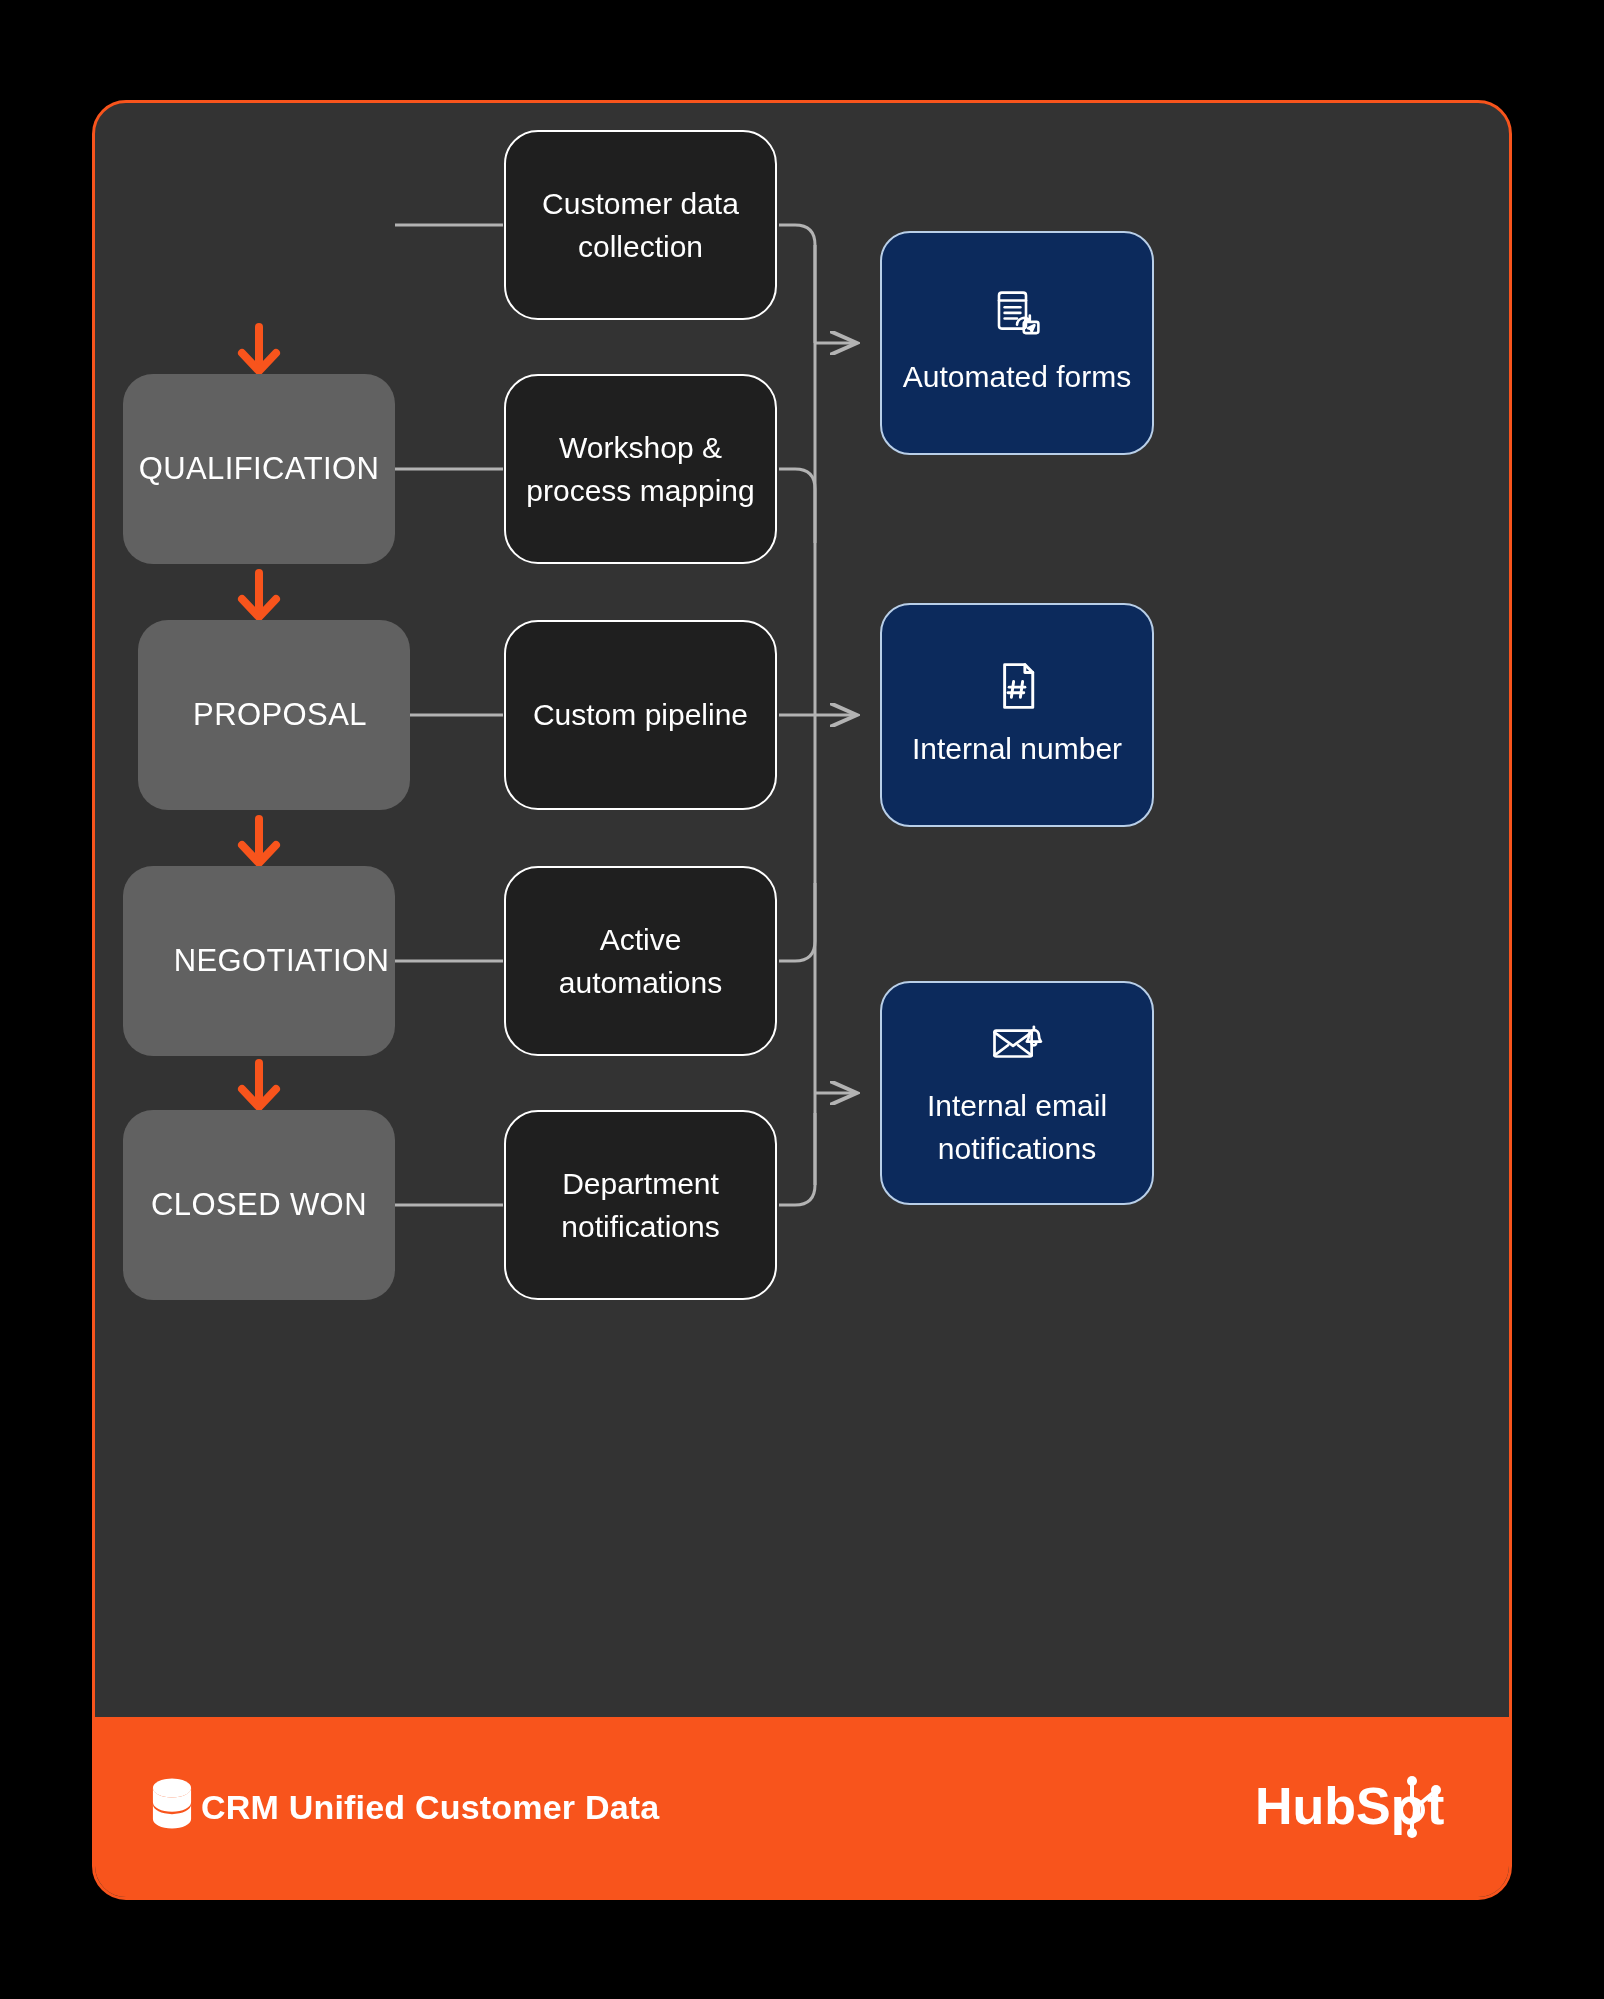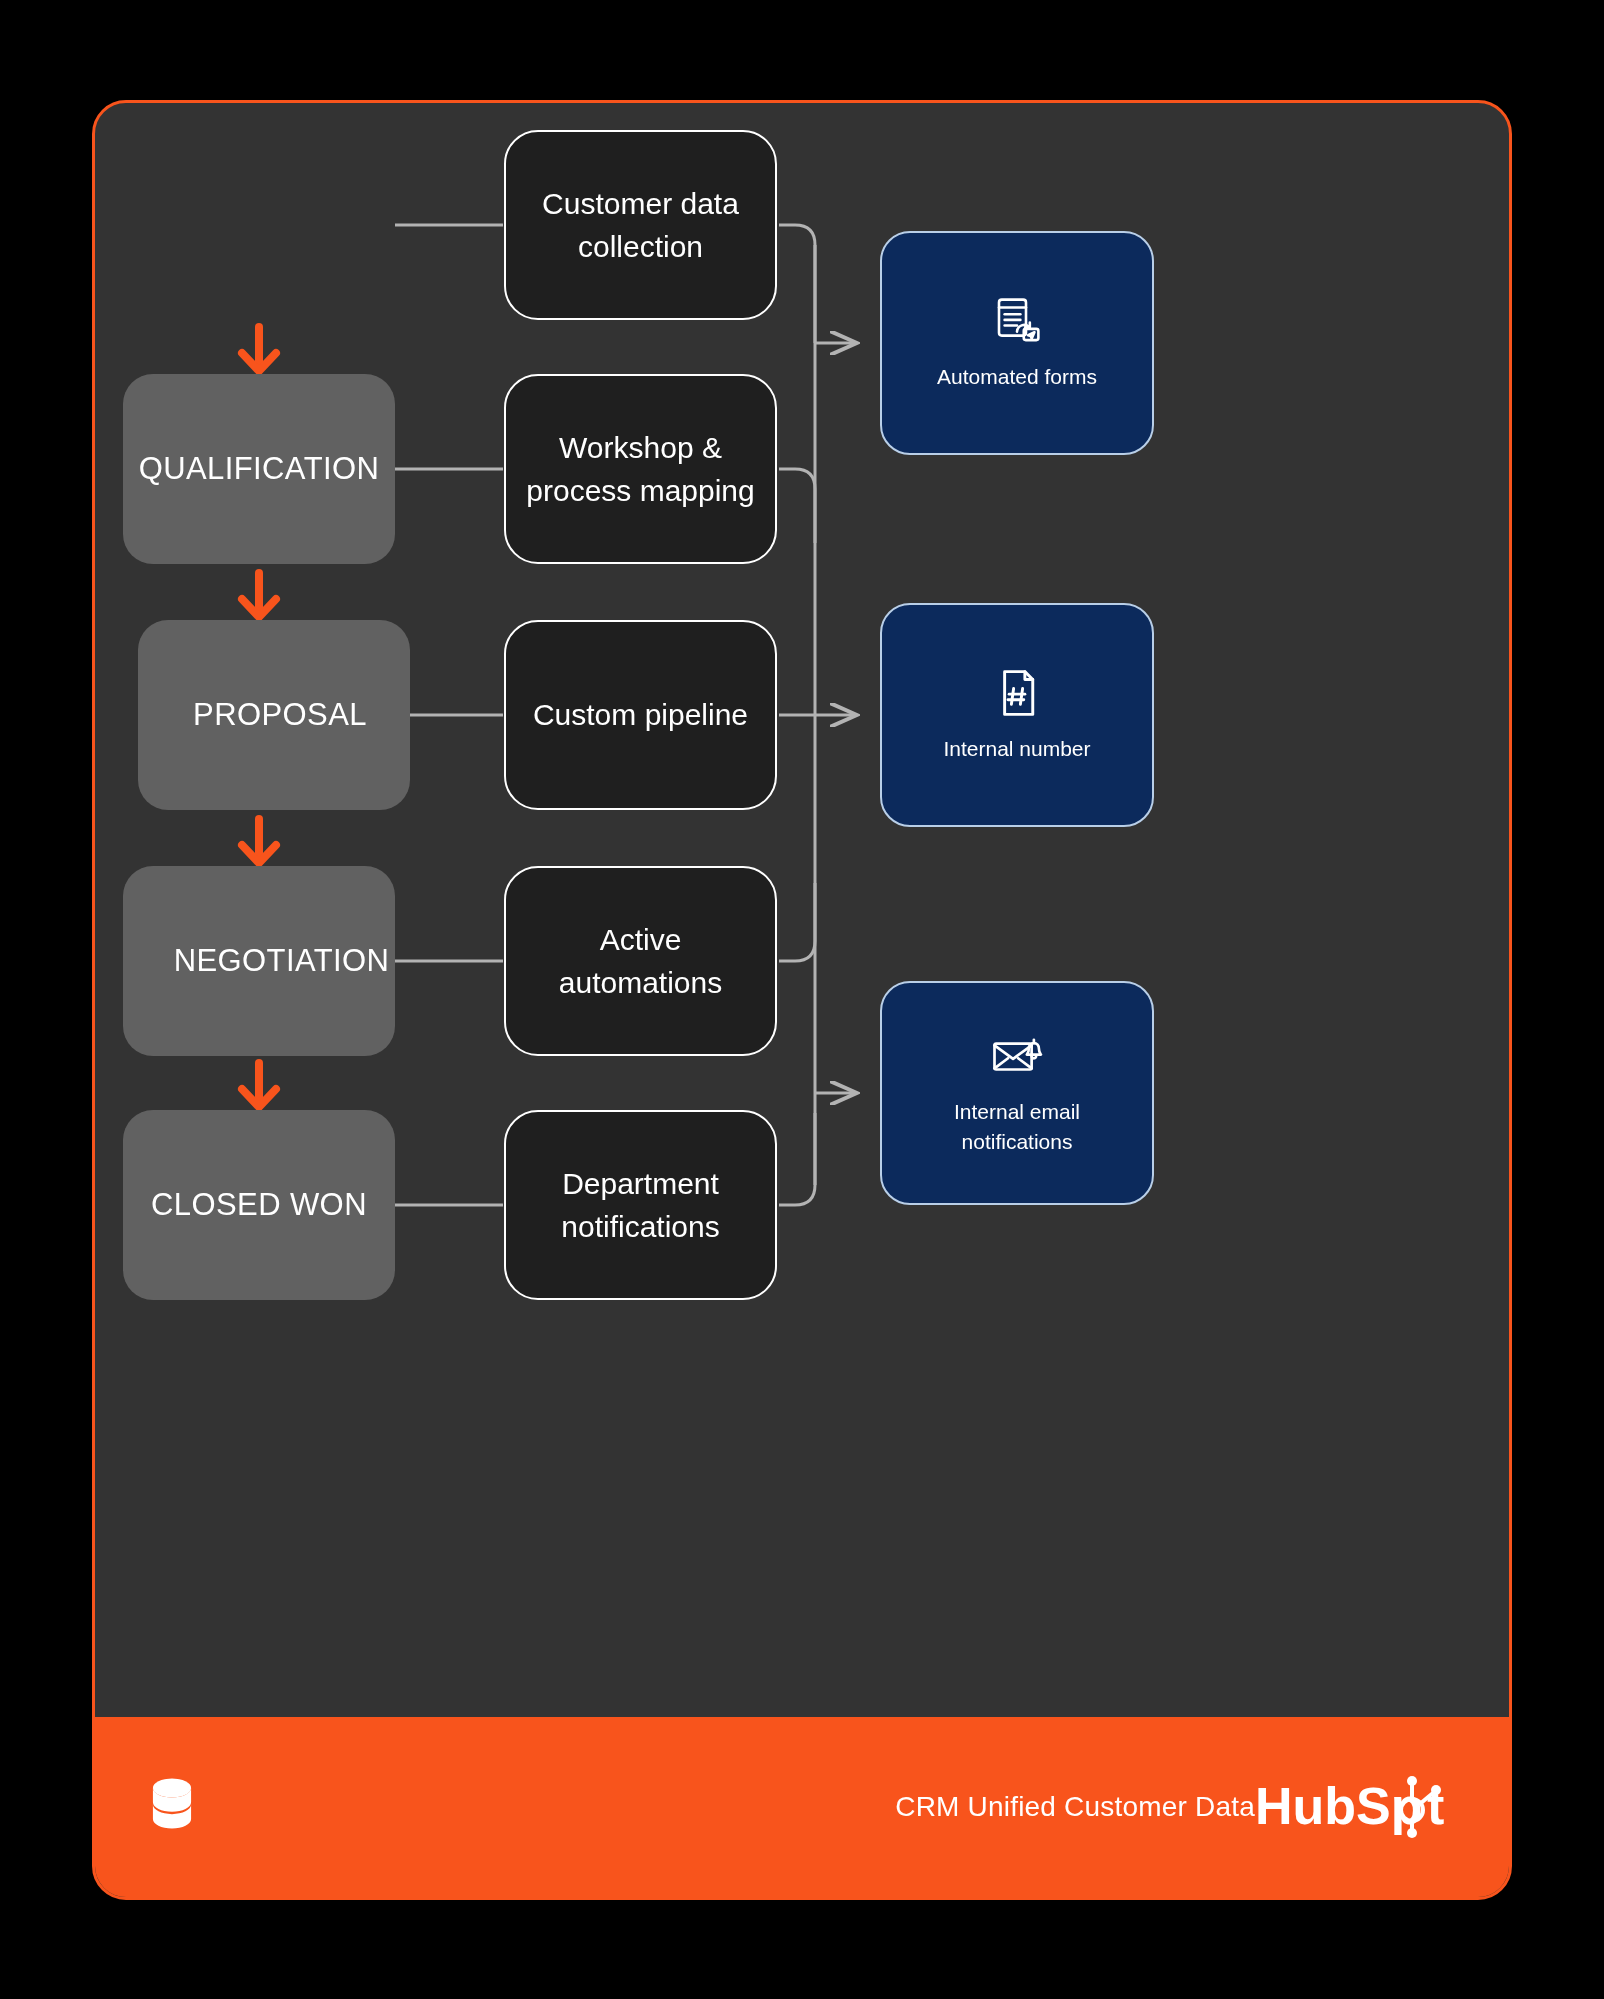--- a/index.html
+++ b/index.html
@@ -89,21 +89,21 @@
     width: 274px;
     height: 224px;
     background: #0c2a5c;
     border: 2.5px solid #b9cfe8;
     border-radius: 30px;
     display: flex;
     flex-direction: column;
     align-items: center;
     justify-content: center;
     color: #ffffff;
-    font-size: 21px;
+    font-size: 30px;
     text-align: center;
     line-height: 1.45;
     padding: 0 14px;
     gap: 14px;
   }
 
   .outcome .ico {
     width: 54px;
     height: 54px;
     display: block;
@@ -120,24 +120,24 @@
     width: 100%;
     height: 180px;
     background: #f8541c;
     display: flex;
     align-items: center;
     padding: 0 48px;
   }
 
   .footer-title {
     flex: 1;
-    text-align: right;
+    text-align: left;
     color: #ffffff;
-    font-size: 28px;
-    font-weight: normal;
+    font-size: 34px;
+    font-weight: bold;
     letter-spacing: 0.2px;
   }
 
   .db-icon { width: 58px; height: 62px; flex: 0 0 auto; }
   .hubspot-logo { width: 206px; height: 70px; flex: 0 0 auto; }
 </style>
 </head>
 <body>
 
 <div id="root">

